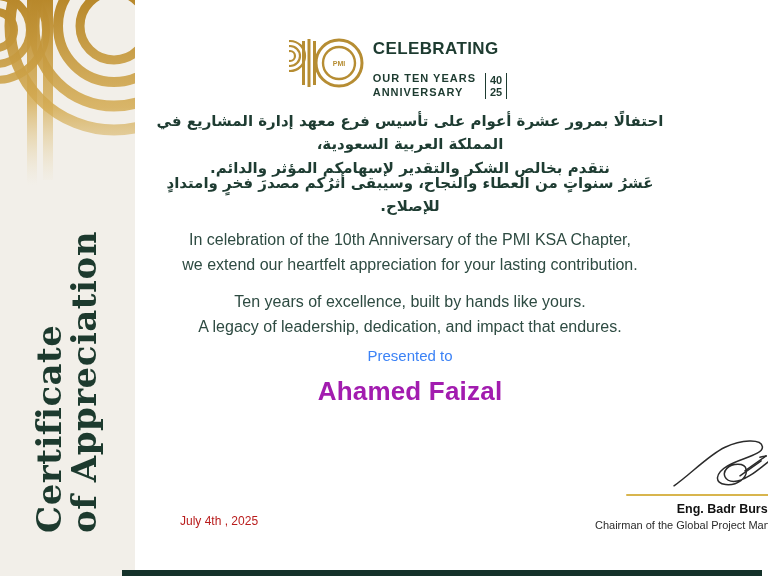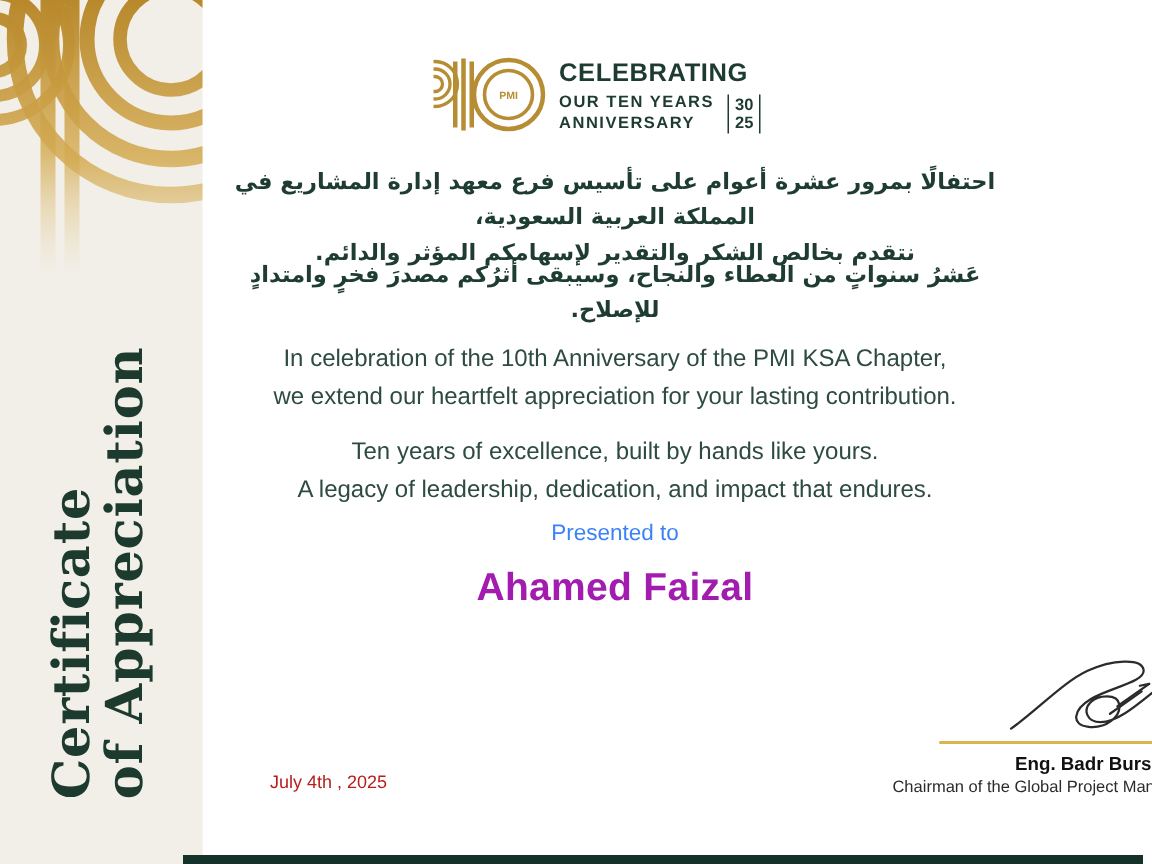--- a/index.html
+++ b/index.html
@@ -32,21 +32,21 @@
   .logo-row{
     position:absolute;top:36px;left:0;width:100%;
     display:flex;justify-content:center;align-items:flex-start;
     transform:translateX(-12px);
   }
   .logo-icon{flex:0 0 auto;margin-right:8px;}
   .logo-text{padding-top:3px;}
   .celebrating{
     font-size:17px;font-weight:800;color:#1d3b30;letter-spacing:0.4px;
   }
-  .logo-sub{display:flex;align-items:center;margin-top:3px;}
+  .logo-sub{display:flex;align-items:center;margin-top:13px;}
   .logo-sub-lines{
     font-size:11px;font-weight:700;color:#1d3b30;letter-spacing:1px;line-height:1.25;
   }
   .yearbox{
     margin-left:9px;
     border-left:1.5px solid #1d3b30;border-right:1.5px solid #1d3b30;
     padding:1px 4px;
     font-size:11px;font-weight:700;color:#1d3b30;line-height:1.1;text-align:center;
   }
   .centered{position:absolute;left:0;width:100%;text-align:center;}
@@ -141,21 +141,21 @@
         <text x="50" y="30" font-size="7" font-weight="bold" fill="#b68d33" text-anchor="middle" font-family="Liberation Sans, sans-serif">PMI</text>
       </svg>
       <div class="logo-text">
         <div class="celebrating">CELEBRATING</div>
         <div class="logo-sub">
           <div class="logo-sub-lines">
             <div>OUR TEN YEARS</div>
             <div>ANNIVERSARY</div>
           </div>
           <div class="yearbox">
-            <div>30</div>
+            <div>40</div>
             <div>25</div>
           </div>
         </div>
       </div>
     </div>
 
     <div class="centered arabic ar1">
       <div>احتفالًا بمرور عشرة أعوام على تأسيس فرع معهد إدارة المشاريع في المملكة العربية السعودية،</div>
       <div>نتقدم بخالص الشكر والتقدير لإسهامكم المؤثر والدائم.</div>
     </div>

